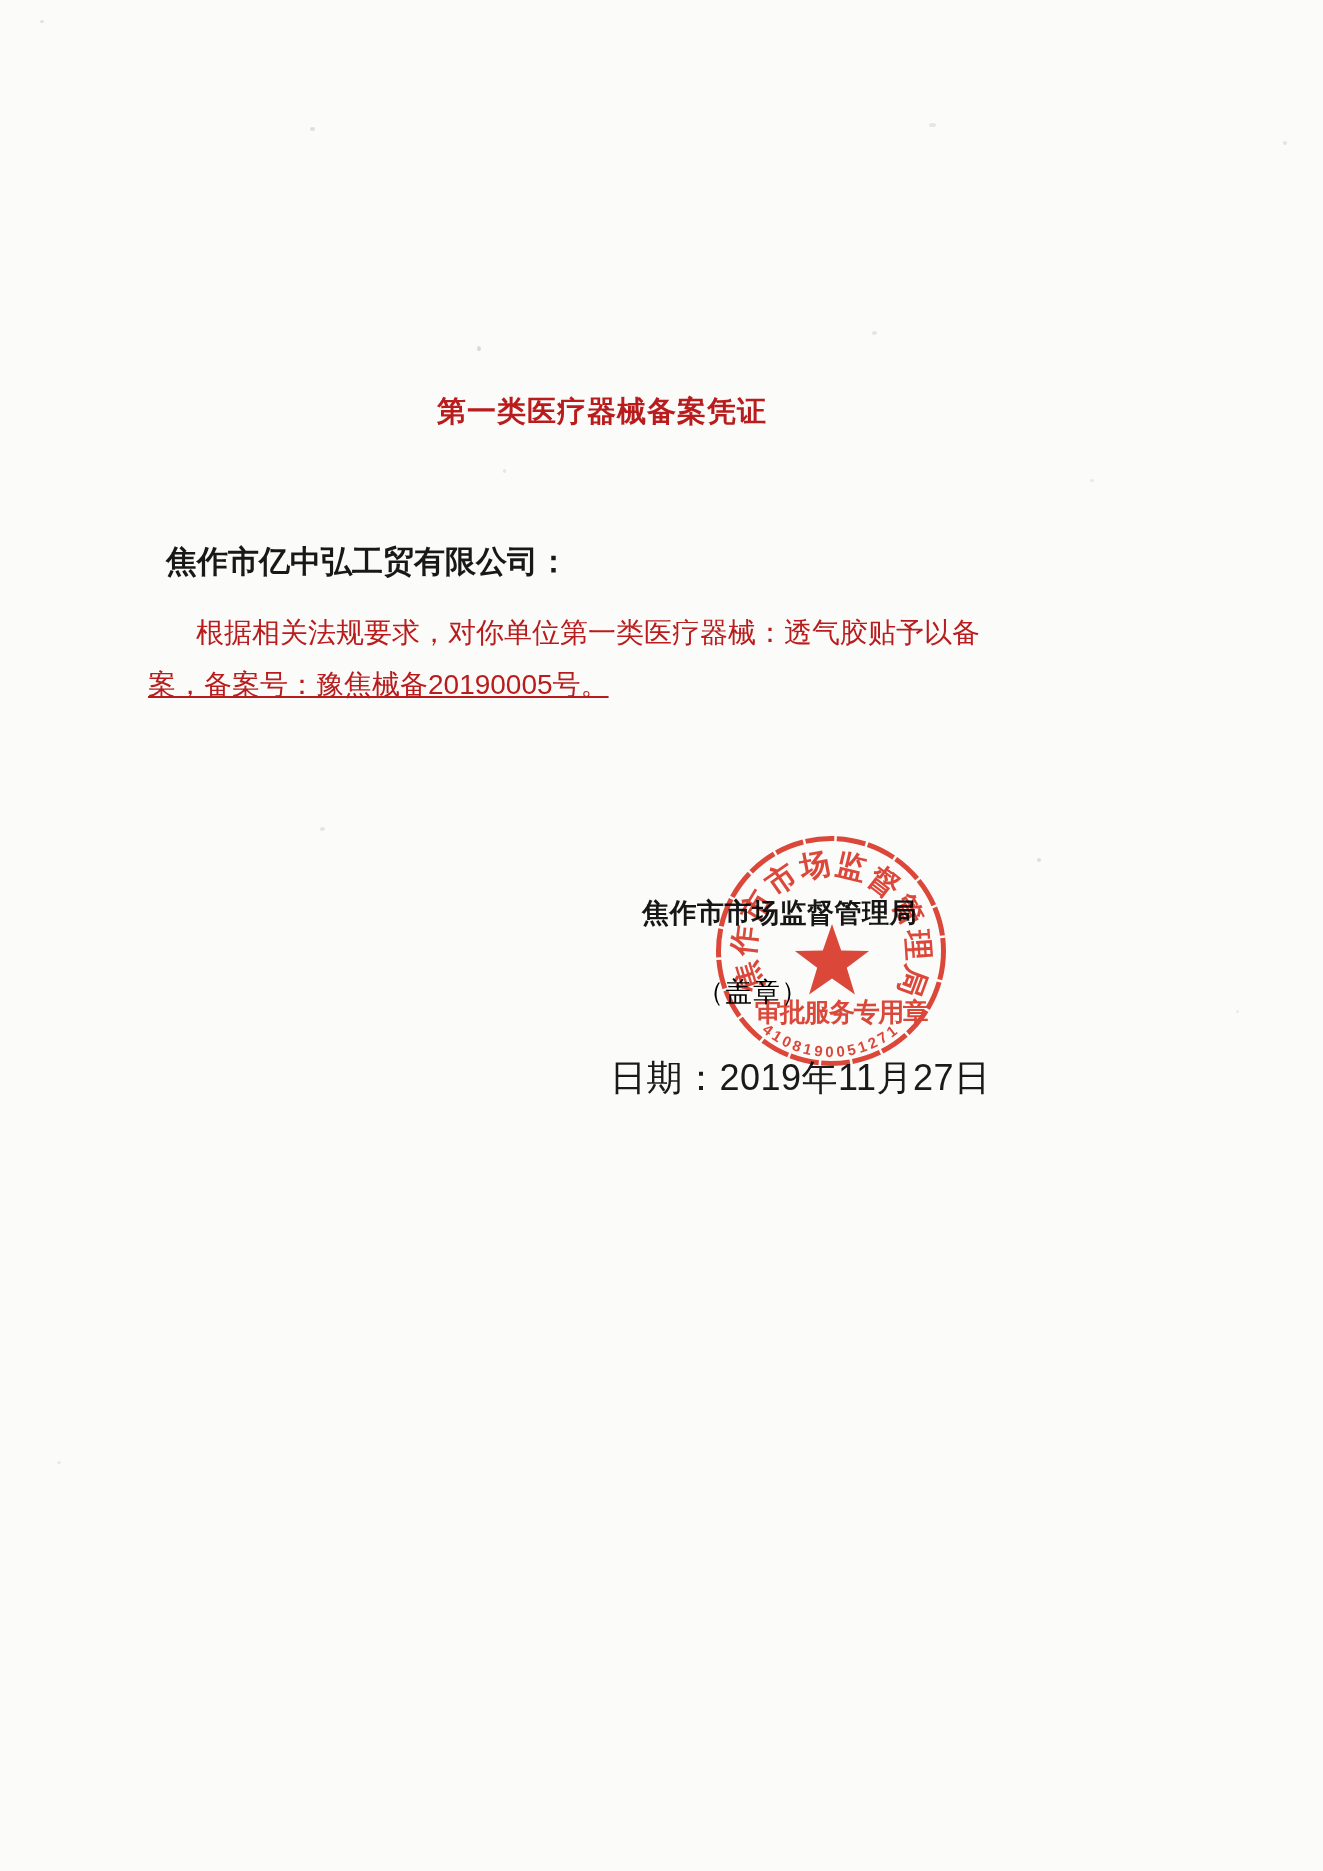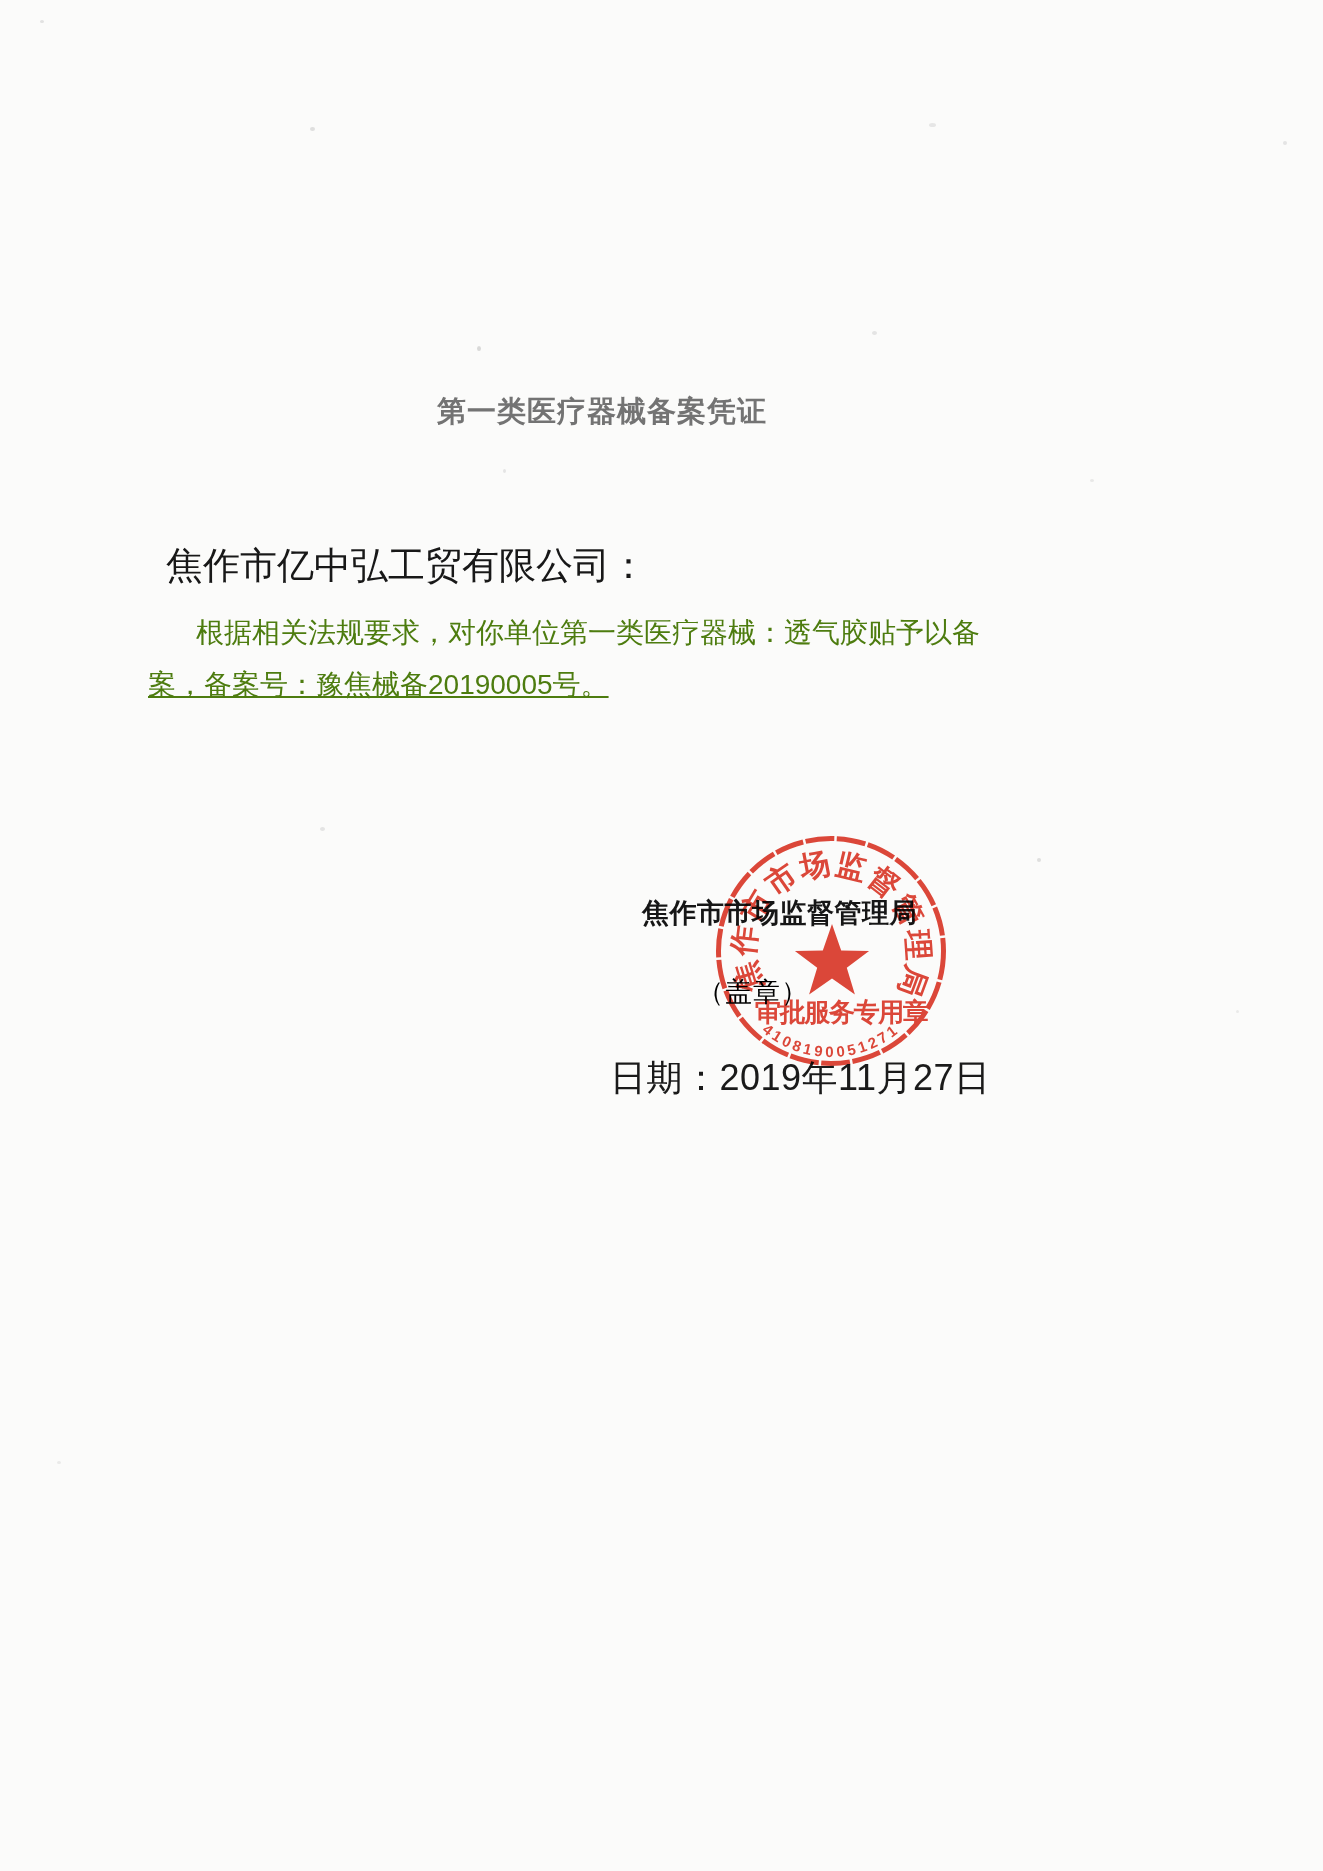--- a/index.html
+++ b/index.html
@@ -7,27 +7,27 @@
     width:1323px;height:1871px;
     background:#fbfbfa;
     position:relative;
     overflow:hidden;
     font-family:"Liberation Sans",sans-serif;
     color:#1d1d1d;
   }
   .abs{position:absolute;white-space:nowrap;}
   .doc-title{
     left:437px;top:392px;
-    font-size:29px;font-weight:600;letter-spacing:1px;color:#737373;
+    font-size:29px;font-weight:600;letter-spacing:1px;color:#b91c1c;
   }
   .addressee{
     left:166px;top:541px;
-    font-size:37px;font-weight:400;letter-spacing:0px;color:#181818;
+    font-size:31px;font-weight:700;letter-spacing:0px;color:#181818;
   }
-  .body-line{font-size:28px;font-weight:500;letter-spacing:0px;color:#4d7c0f;}
+  .body-line{font-size:28px;font-weight:500;letter-spacing:0px;color:#b91c1c;}
   .body-line1{left:196px;top:614px;}
   .body-line2{left:148px;top:666px;text-decoration:underline;}
   .issuer{
     left:642px;top:895px;
     font-size:27px;font-weight:600;letter-spacing:0.5px;color:#161616;
   }
   .seal-caption{
     left:697px;top:974px;
     font-size:27px;font-weight:500;color:#000000;letter-spacing:1px;
   }

